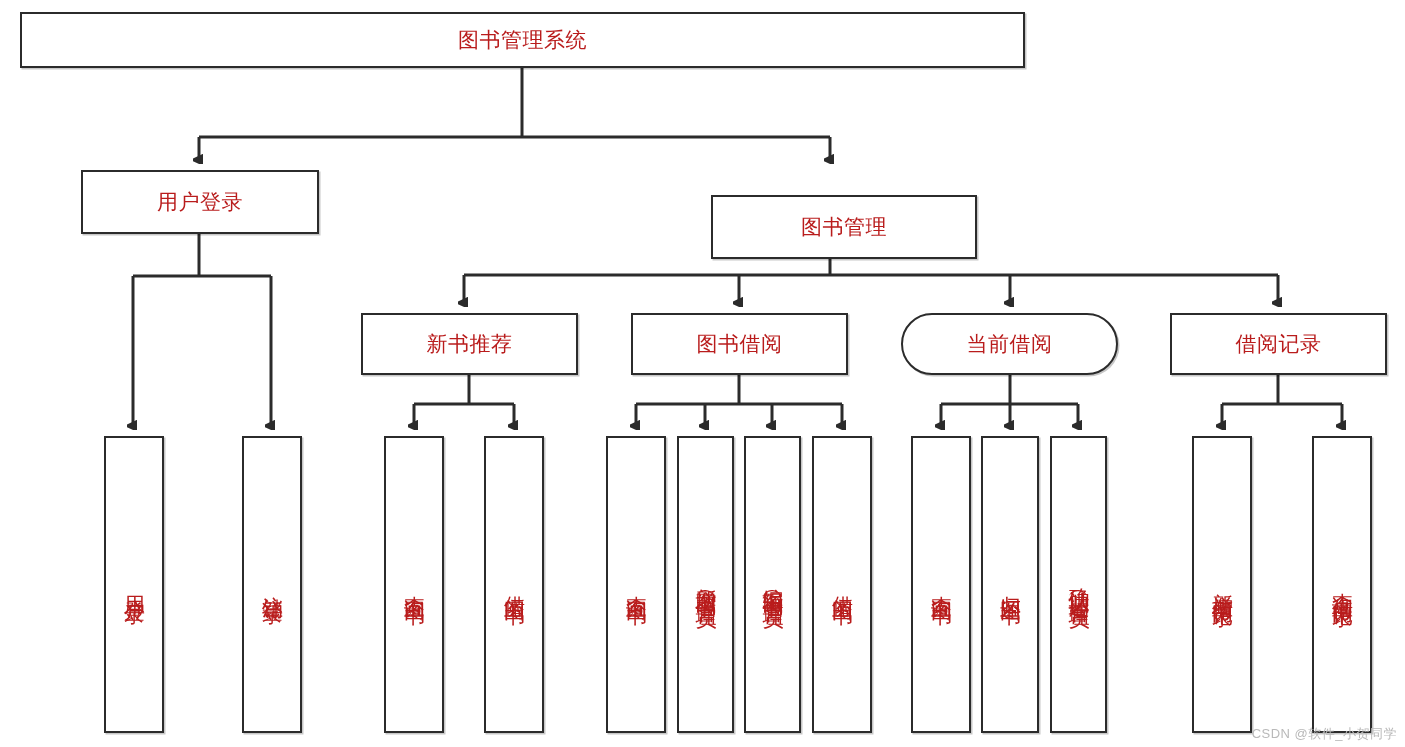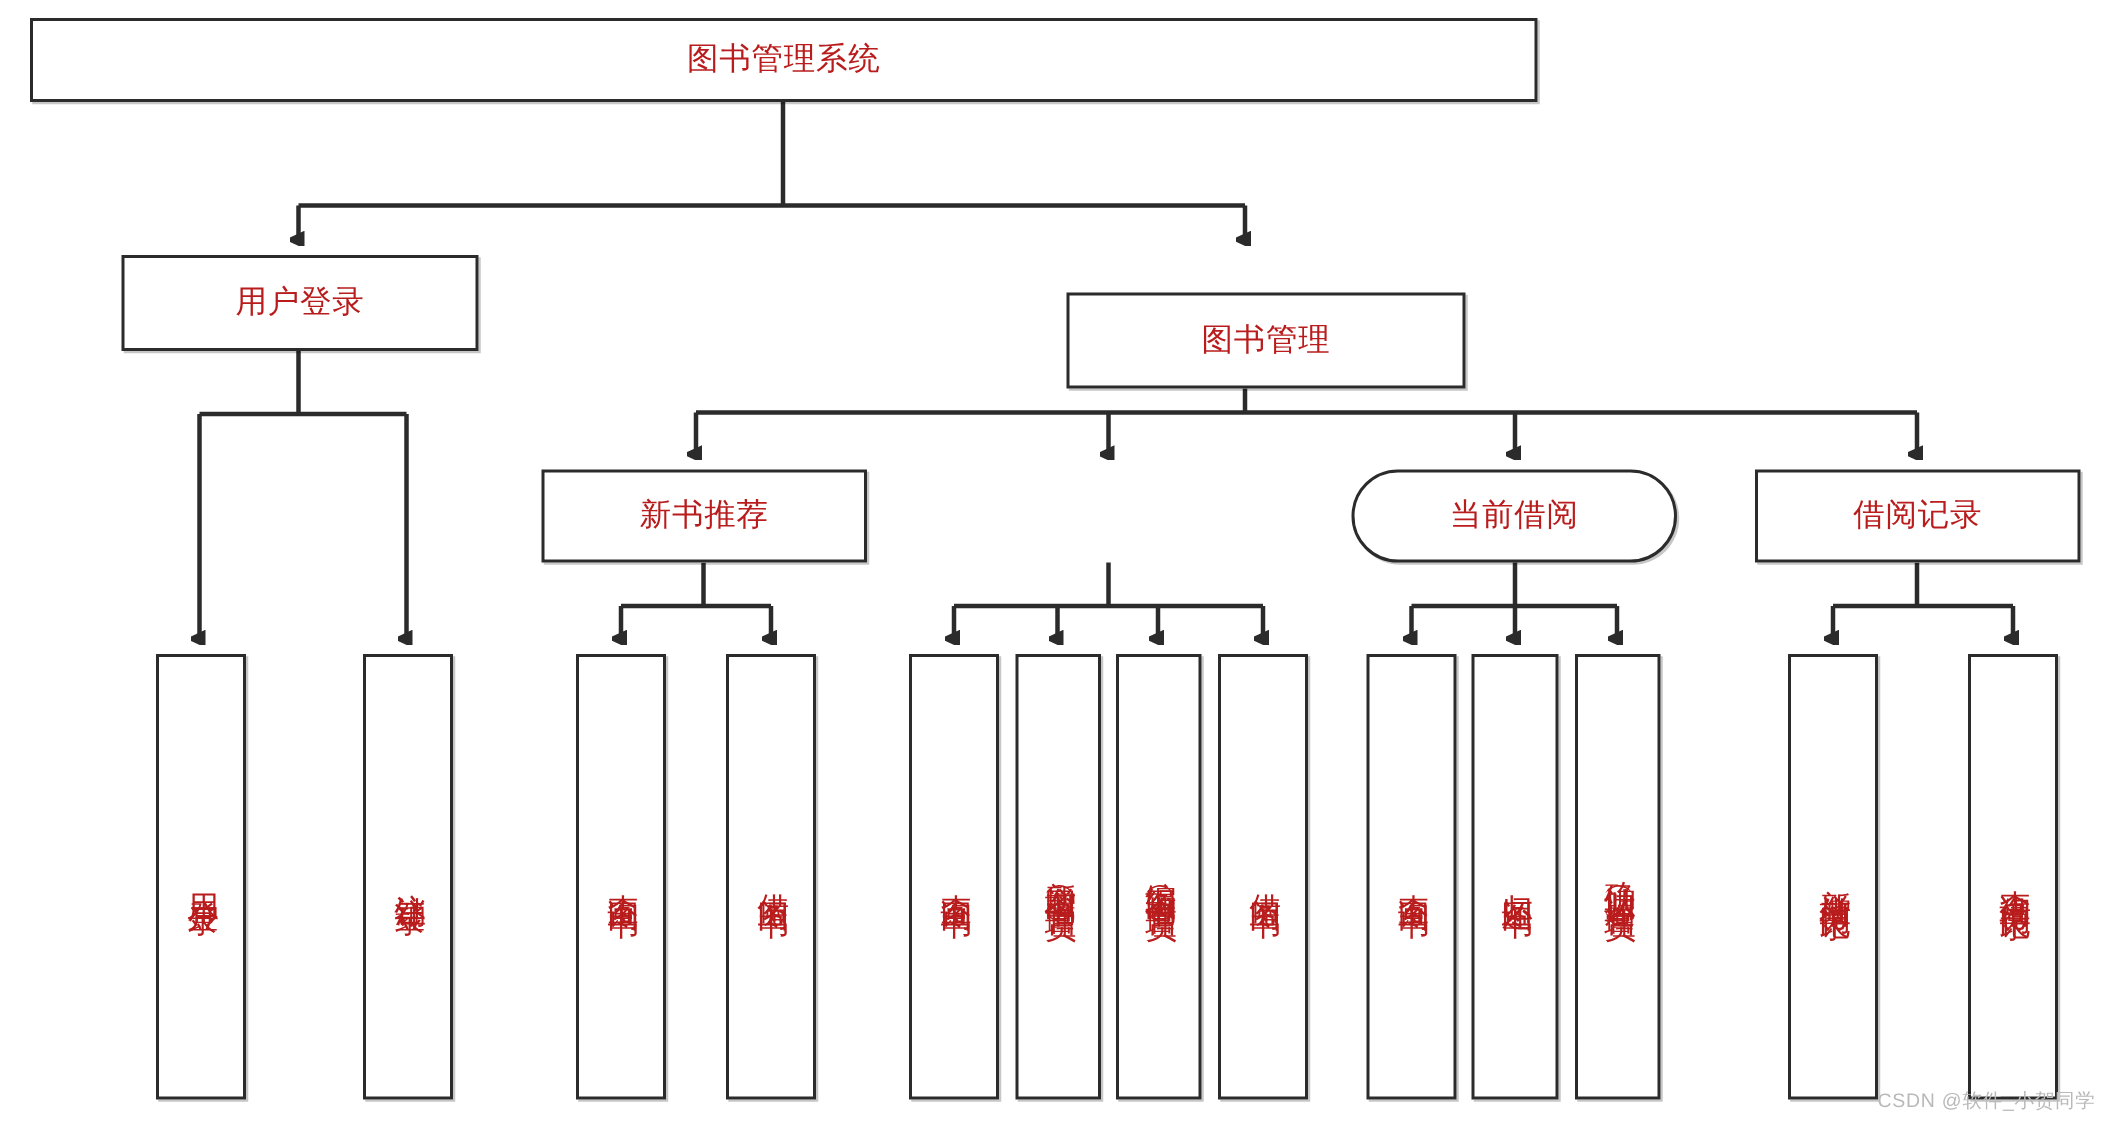--- a/index.html
+++ b/index.html
@@ -130,20 +130,23 @@
   <div class="node" style="left:81px;top:170px;width:238px;height:64px;">
     <span class="lbl">用户登录</span>
   </div>
   <div class="node" style="left:711px;top:170px;width:266px;height:64px;margin-top:25px;">
     <span class="lbl">图书管理</span>
   </div>
 
   <div class="node" style="left:361px;top:313px;width:217px;height:62px;">
     <span class="lbl">新书推荐</span>
   </div>
+  <div class="node" style="left:631px;top:313px;width:217px;height:62px;">
+    <span class="lbl">图书借阅</span>
+  </div>
   <div class="node" style="left:901px;top:313px;width:217px;height:62px;border-radius:31px;">
     <span class="lbl">当前借阅</span>
   </div>
   <div class="node" style="left:1170px;top:313px;width:217px;height:62px;">
     <span class="lbl">借阅记录</span>
   </div>
 
   <div class="node vert" style="left:104px;top:436px;width:60px;height:297px;">
     <span class="lbl">用户登录</span>
   </div>

